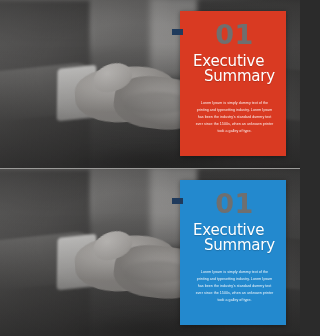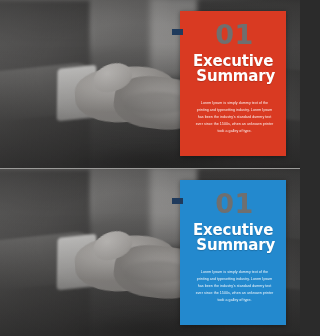--- a/index.html
+++ b/index.html
@@ -197,21 +197,21 @@
     color: #6f6f6f;
     line-height: 1;
     text-align: center;
     margin: 2px 0 0 0;
   }
 
   .title {
     margin-top: 6px;
     color: #ffffff;
     font-family: "DejaVu Sans", sans-serif;
-    font-weight: 700;
+    font-weight: 400;
     font-size: 15px;
     line-height: 1.02;
     letter-spacing: -0.2px;
     text-shadow: 0 1px 1px rgba(0,0,0,0.18);
   }
   .title .l1 { display: block; text-align: left; padding-left: 1px; }
   .title .l2 { display: block; text-align: right; padding-right: 2px; }
 
   .body {
     margin-top: auto;

